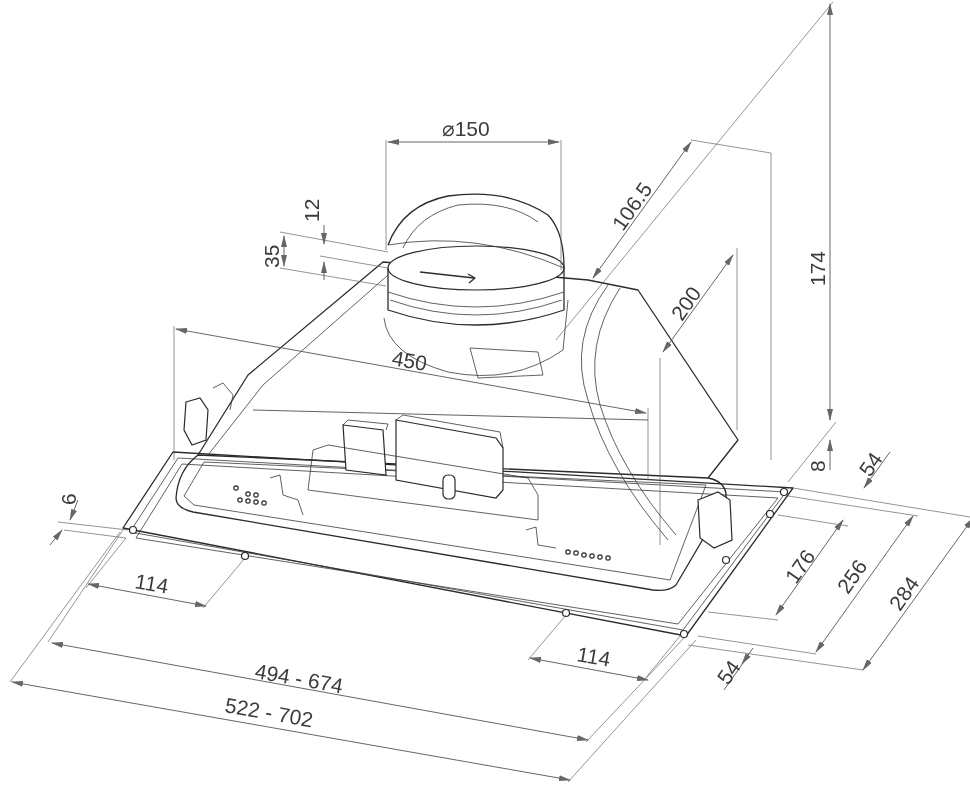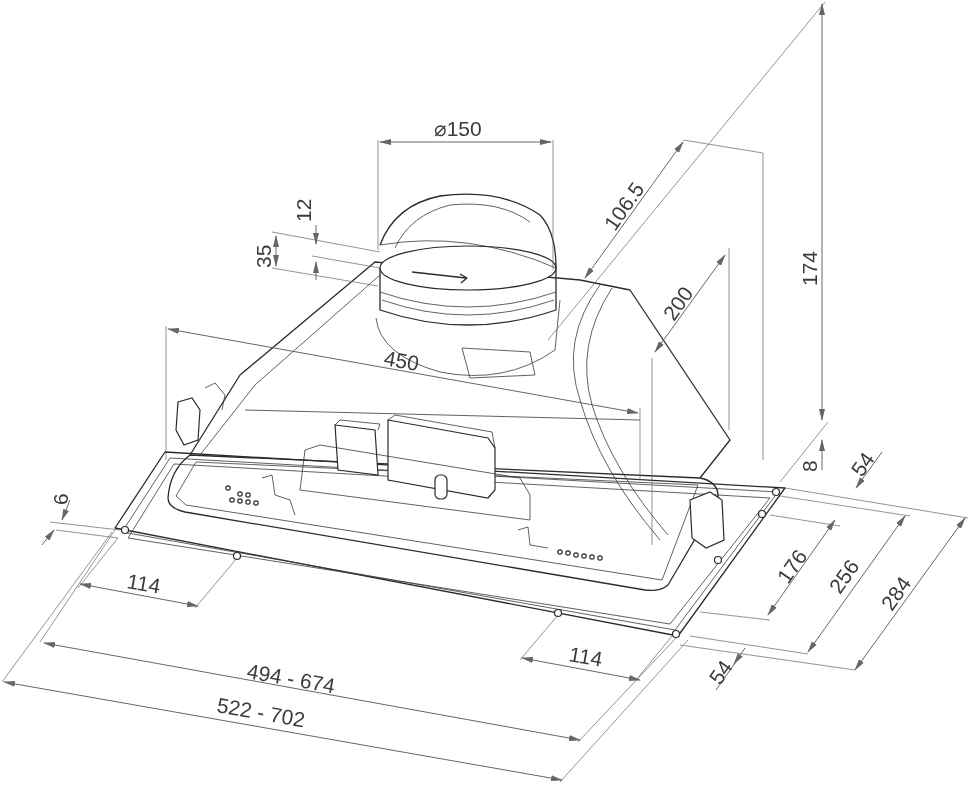--- a/index.html
+++ b/index.html
@@ -1,17 +1,17 @@
 <!DOCTYPE html>
 <html><head>
 <meta charset="utf-8">
 <style>
   html, body { margin:0; padding:0; background:#ffffff; }
   body { width:970px; height:785px; overflow:hidden; position:relative; font-family:"Liberation Sans", sans-serif; }
-  #canvas { position:absolute; left:0; top:0; width:796px; height:785px; }
+  #canvas { position:absolute; left:8px; top:0; width:796px; height:785px; }
   svg { display:block; }
   .dim { stroke:#555555; stroke-width:0.9; fill:none; }
   .ext { stroke:#666666; stroke-width:0.7; fill:none; }
   .body { stroke:#2b2b2b; stroke-width:1.3; fill:none; stroke-linejoin:round; }
   .body-thin { stroke:#3a3a3a; stroke-width:0.8; fill:none; }
   .body-fill { stroke:#2b2b2b; stroke-width:1.2; fill:#ffffff; }
   .lbl { font-family:"Liberation Sans", sans-serif; font-size:21px; fill:#3c3c3c; }
   .arrow { fill:#666666; stroke:none; }
 </style>
 </head>

